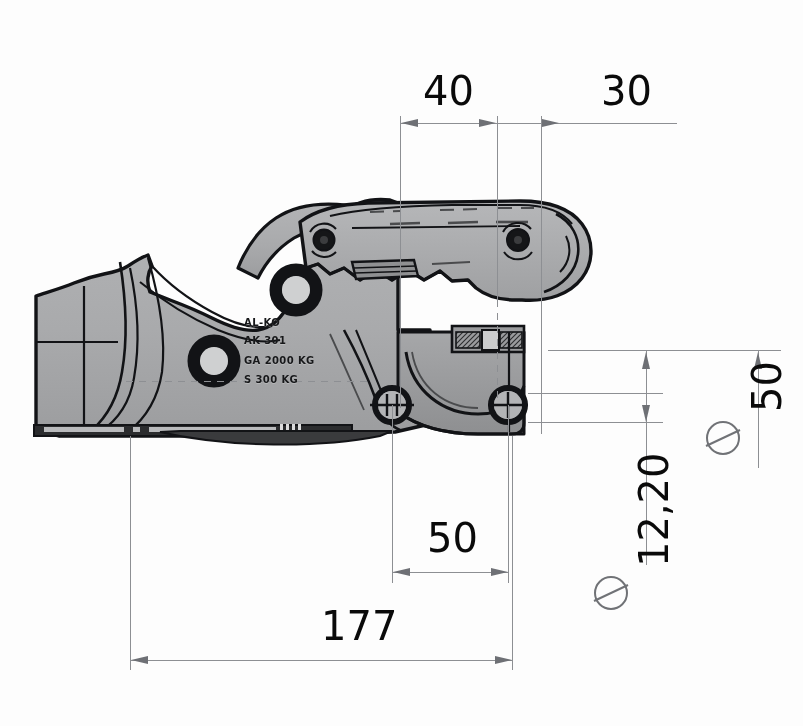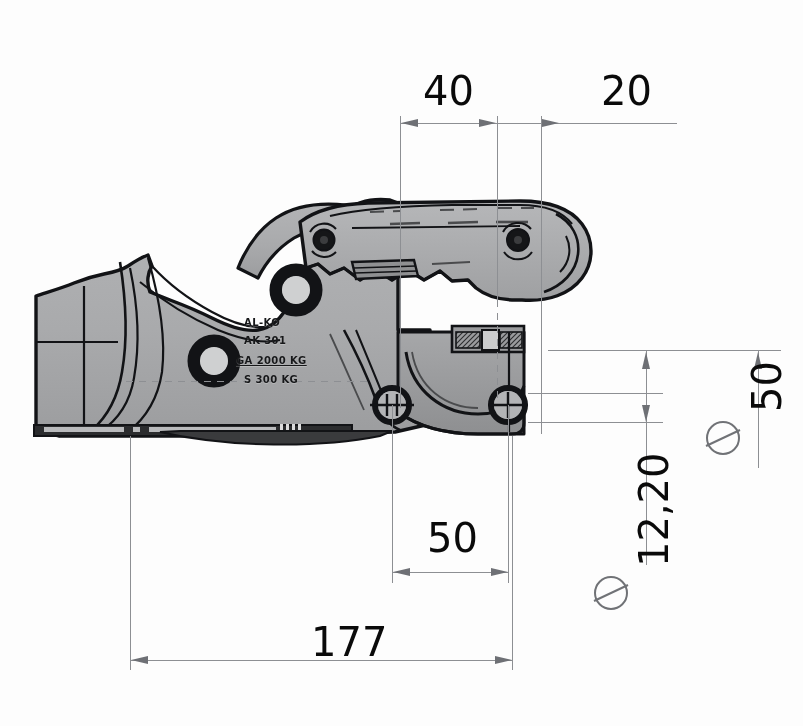--- a/index.html
+++ b/index.html
@@ -298,21 +298,21 @@
   <div class="extline v1" style="left:541px; top:116px; height:318px;"></div>
 
   <div class="dimline h1" style="left:400px; top:123px; width:277px;"></div>
 
   <div class="arrow arr-l" style="left:401px; top:119px;"></div>
   <div class="arrow arr-r" style="left:479px; top:119px;"></div>
 
   <div class="arrow arr-r" style="left:542px; top:119px;"></div>
 
   <div class="dimtext" style="left:423px; top:71px;">40</div>
-  <div class="dimtext" style="left:601px; top:71px;">20</div>
+  <div class="dimtext" style="left:601px; top:71px;">30</div>
 
   <div class="extline h1" style="left:548px; top:350px; width:233px;"></div>
   <div class="extline h1" style="left:528px; top:393px; width:135px;"></div>
   <div class="extline h1" style="left:528px; top:422px; width:135px;"></div>
 
   <div class="dimline v1" style="left:646px; top:350px; height:215px;"></div>
   <div class="arrow arr-u" style="left:642px; top:352px;"></div>
   <div class="arrow arr-d" style="left:642px; top:405px;"></div>
 
   <div class="dimline v1" style="left:758px; top:350px; height:118px;"></div>
@@ -336,20 +336,20 @@
   <div class="extline v1" style="left:512px; top:436px; height:234px;"></div>
 
   <div class="dimline h1" style="left:392px; top:572px; width:117px;"></div>
   <div class="arrow arr-l" style="left:393px; top:568px;"></div>
   <div class="arrow arr-r" style="left:491px; top:568px;"></div>
   <div class="dimtext" style="left:427px; top:518px;">50</div>
 
   <div class="dimline h1" style="left:130px; top:660px; width:383px;"></div>
   <div class="arrow arr-l" style="left:131px; top:656px;"></div>
   <div class="arrow arr-r" style="left:495px; top:656px;"></div>
-  <div class="dimtext" style="left:311px; top:606px;margin-top:16px;">177</div>
+  <div class="dimtext" style="left:321px; top:606px;">177</div>
 
   <div class="stamp" style="left:244px; top:316px;">AL-KO</div>
   <div class="stamp" style="left:244px; top:334px;text-align:right;">AK 301</div>
-  <div class="stamp" style="left:236px; top:354px;text-decoration:underline;">GA 2000 KG</div>
+  <div class="stamp" style="left:244px; top:354px;">GA 2000 KG</div>
   <div class="stamp" style="left:244px; top:373px;">S 300 KG</div>
 
 </div>
 
 </body></html>

